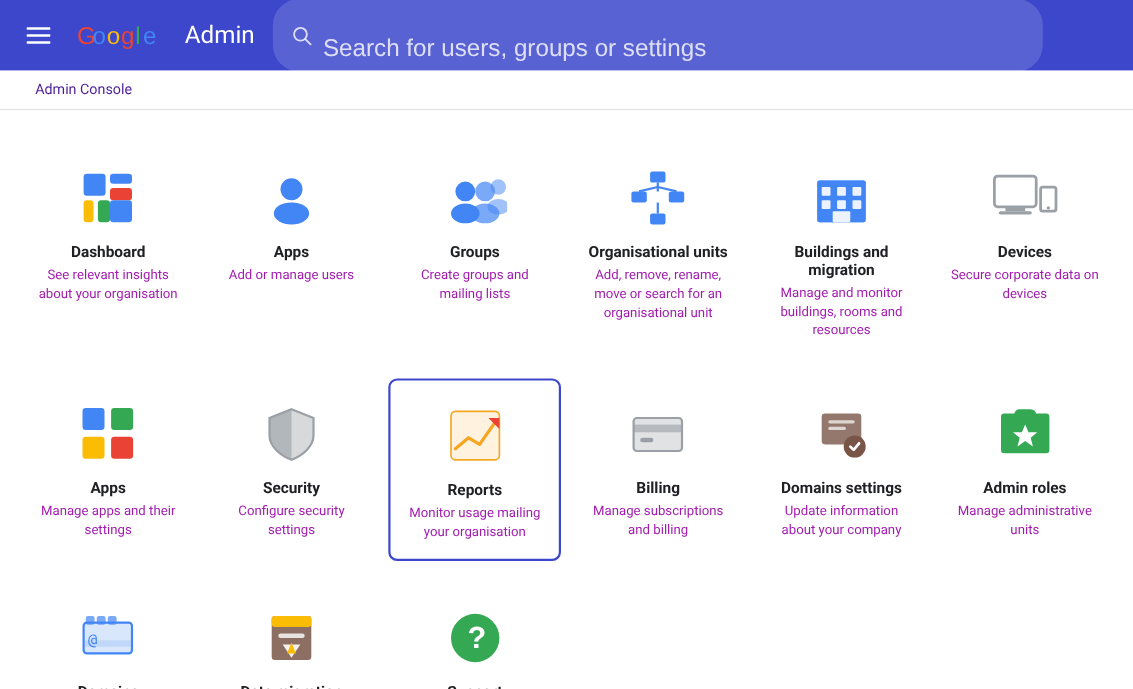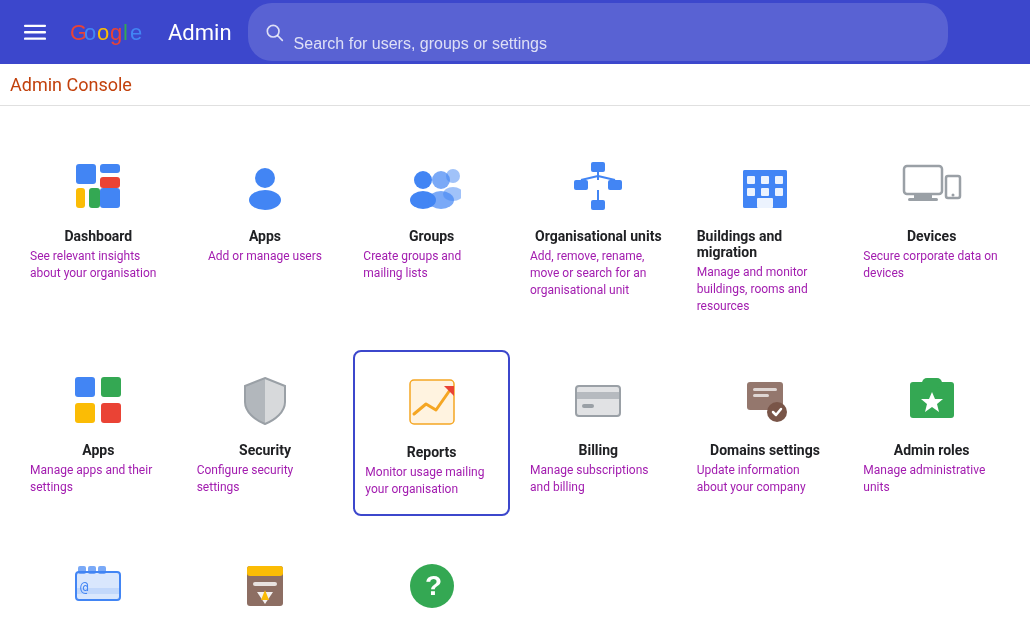--- a/index.html
+++ b/index.html
@@ -33,49 +33,49 @@
       border-radius: 24px;
       padding: 8px 16px;
       gap: 10px;
       max-width: 700px;
     }
     .search-bar input {
       background: transparent;
       border: none;
       outline: none;
       color: #fff;
-      font-size: 16px;
+      font-size: 22px;
       width: 100%;
       margin-top: 24px;
     }
     .search-bar input::placeholder { color: rgba(255,255,255,0.8); }
     .search-icon-wrap { color: rgba(255,255,255,0.8); font-size: 18px; }
 
     
     .breadcrumb {
-      padding: 10px 10px;
-      font-size: 18px;
-      color: #c2410c;
+      padding: 10px 32px;
+      font-size: 13px;
+      color: #4c1d95;
       border-bottom: 1px solid #e0e0e0;
     }
 
     
     .main {
       padding: 30px 20px;
     }
     .grid {
       display: grid;
       grid-template-columns: repeat(6, 1fr);
       gap: 20px 10px;
     }
     .card {
       display: flex;
       flex-direction: column;
       align-items: center;
-      text-align: left;
+      text-align: center;
       padding: 20px 10px 16px;
       border-radius: 8px;
       cursor: pointer;
       transition: background 0.15s;
     }
     .card.highlighted {
       border: 2.5px solid #3c47cc;
     }
     .card-icon {
       width: 60px;

